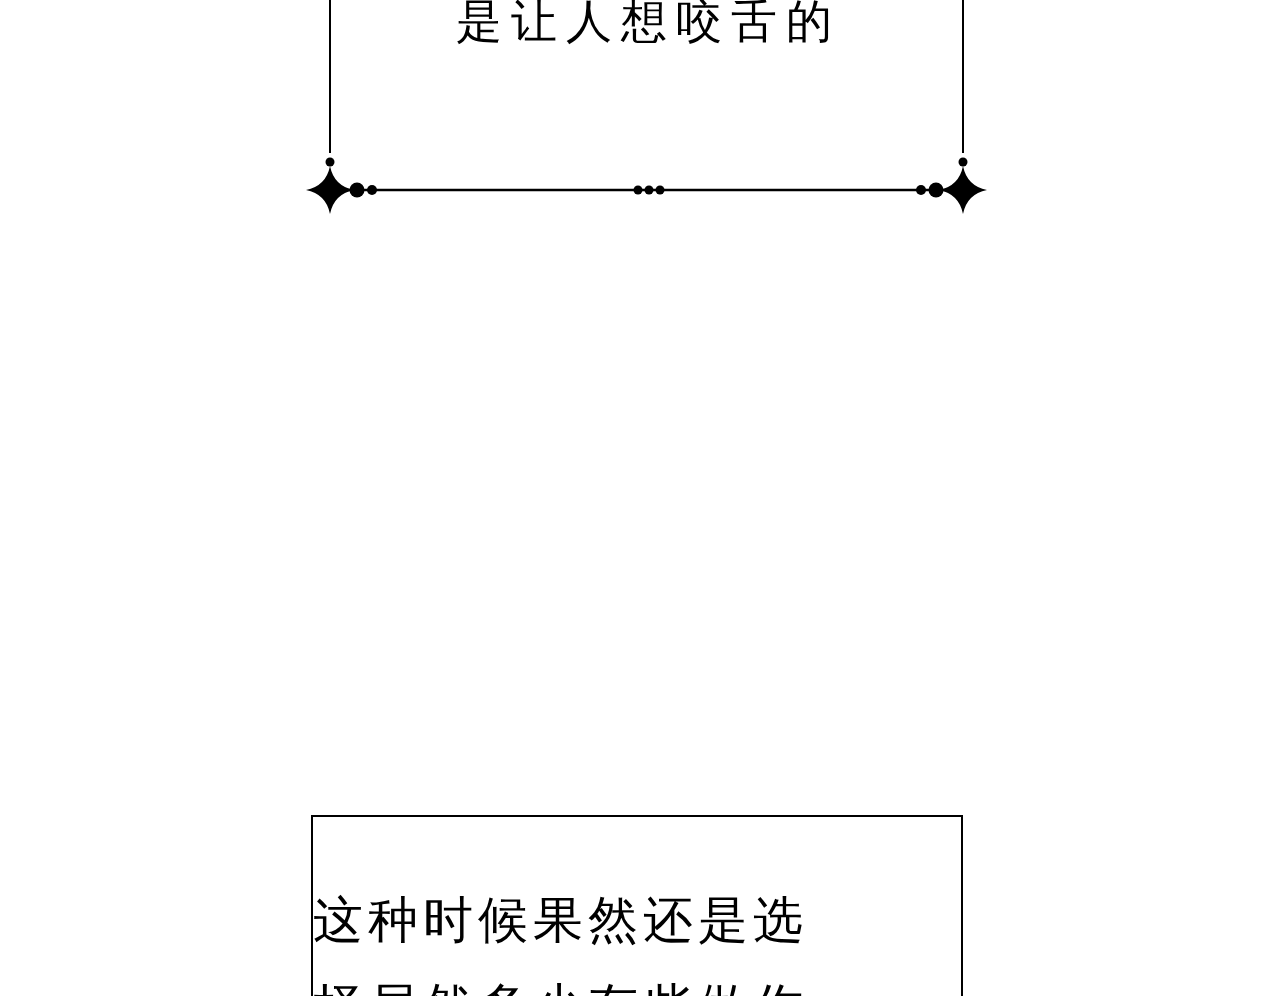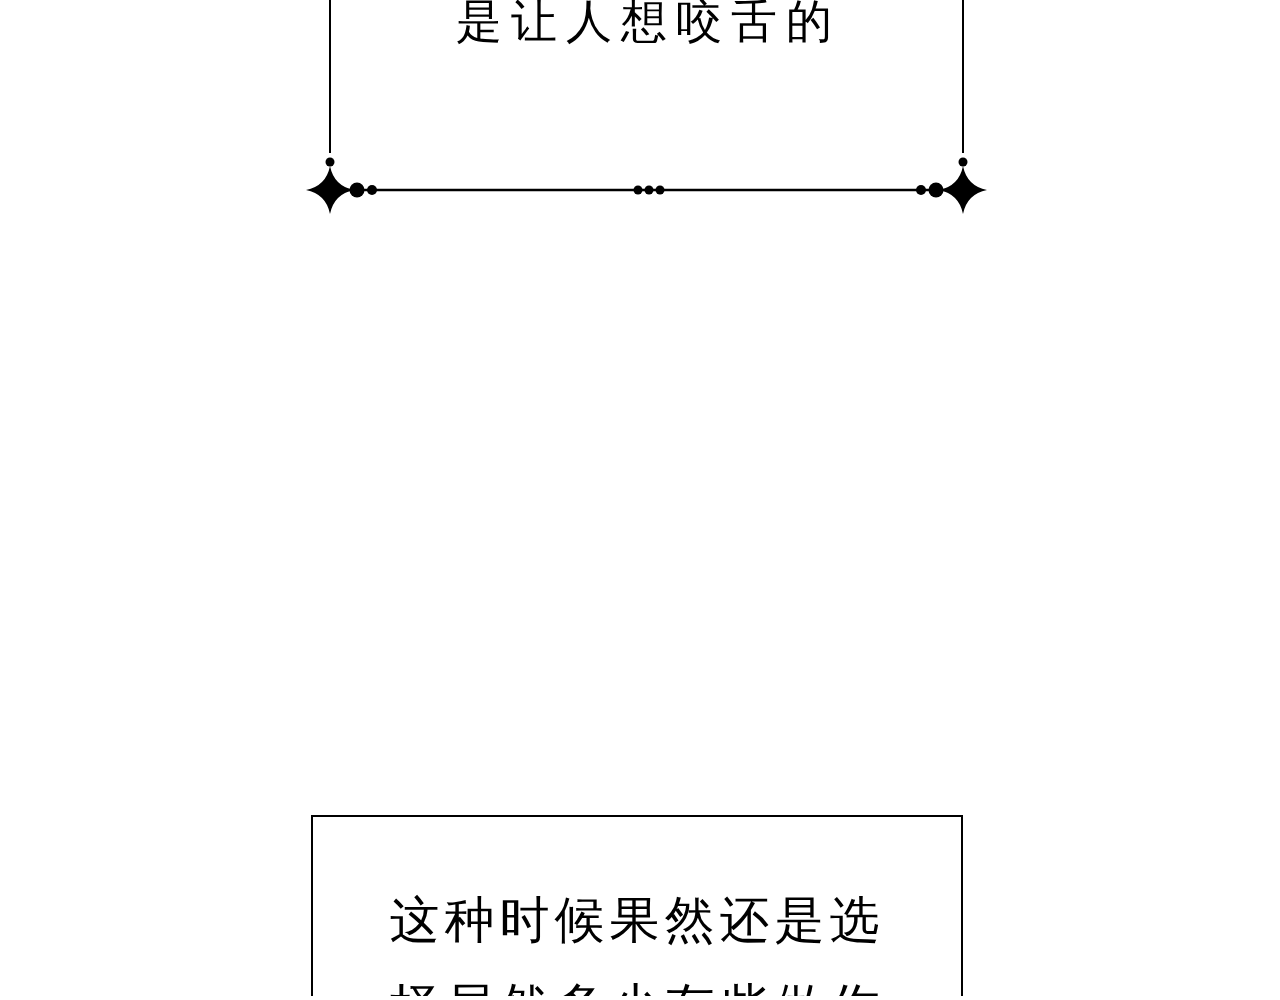--- a/index.html
+++ b/index.html
@@ -56,21 +56,20 @@
     top: 815px;
     width: 648px;
     height: 260px;
     border: 2px solid #000000;
     background: #ffffff;
   }
   .bottom-line {
     position: absolute;
     left: 0;
     width: 100%;
-    text-align: center;
     font-size: 50px;
     line-height: 60px;
     letter-spacing: 5px;
     font-weight: 500;
     white-space: nowrap;
   }
   .bottom-line.l1 { top: 73px; }
   .bottom-line.l2 { top: 160px; }
 </style>
 </head>

